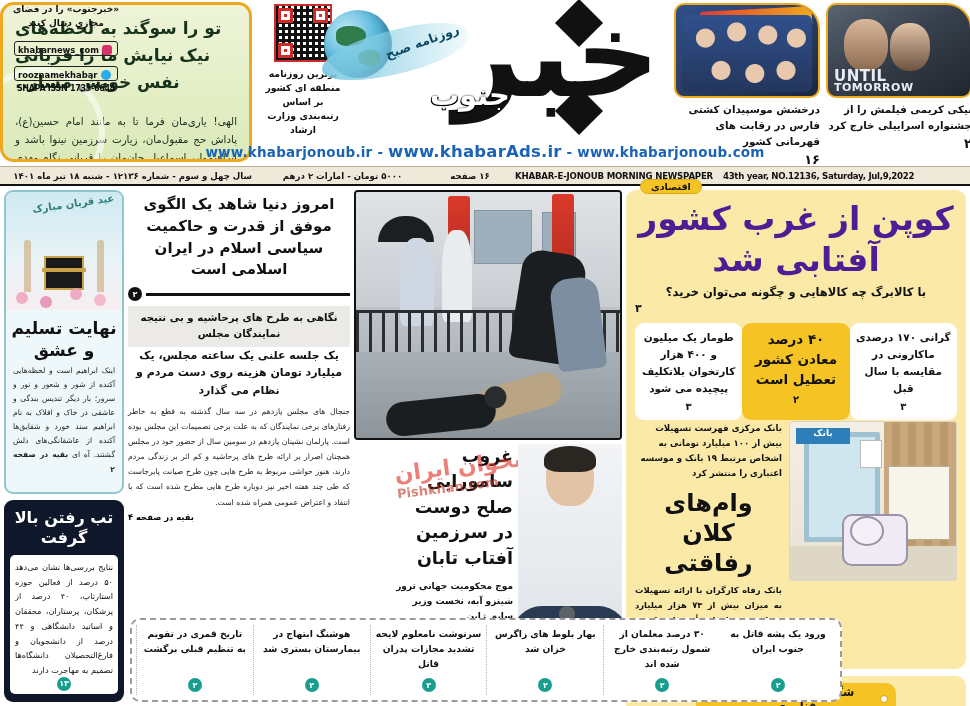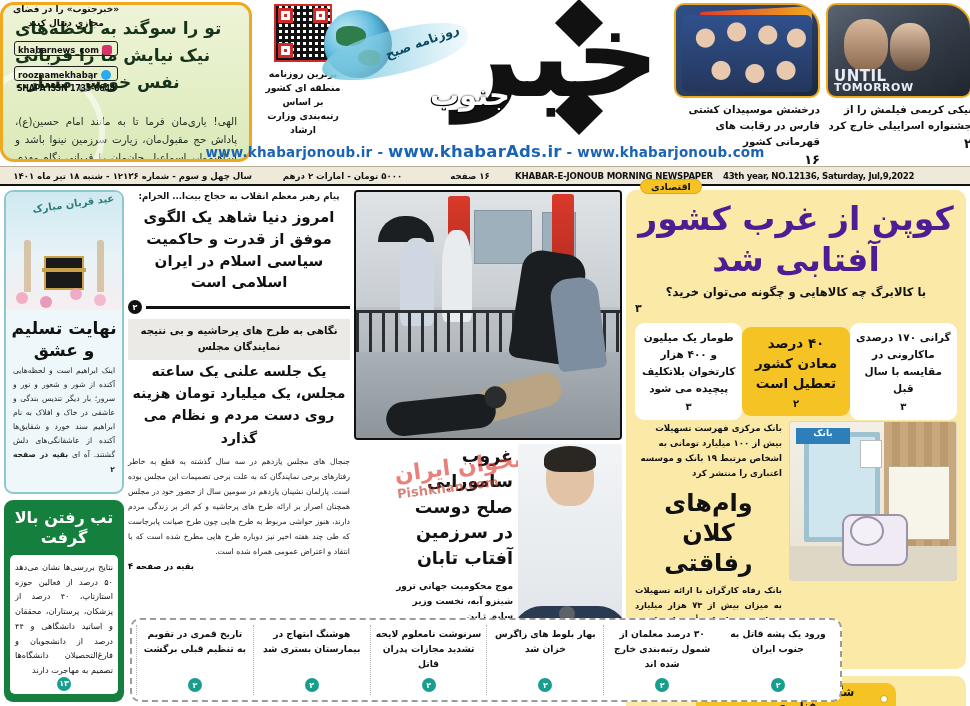--- a/index.html
+++ b/index.html
@@ -211,21 +211,21 @@
   .minaret{position:absolute;bottom:18px;width:7px;height:52px;background:#c9a06a;opacity:.55;border-radius:3px 3px 0 0;}
   .minaret.l{left:18px}.minaret.r{right:18px}
   .eid-img .flower{position:absolute;width:12px;height:12px;border-radius:50%;background:#f0a3bd;opacity:.85;}
   .eid-img .flower.f1{left:10px;bottom:6px}.eid-img .flower.f2{left:34px;bottom:2px;background:#e58bb0}
   .eid-img .flower.f3{right:16px;bottom:4px;background:#f2b0c6}.eid-img .flower.f4{right:40px;bottom:10px;background:#ef9dbd}
   .eid-script{position:absolute;right:8px;top:6px;font-size:10px;font-weight:bold;color:#2e7d7a;transform:rotate(-8deg);}
   .eid-title{ font-size:17px;font-weight:bold;color:#111;text-align:center;line-height:1.3;padding:7px 4px 3px;}
   .eid-text{ font-size:7.6px;color:#222;line-height:1.85;padding:0 7px 6px;text-align:justify;}
   .eid-more{ font-weight:bold; }
   .teal-card{
-    background:#15803d; border-radius:9px; padding:6px 6px 8px; color:#fff; flex:1;
+    background:#0f172a; border-radius:9px; padding:6px 6px 8px; color:#fff; flex:1;
   }
   .teal-title{ font-size:16px;font-weight:bold;text-align:center;line-height:1.28;padding:2px 0 6px;}
   .teal-body{
     background:#fff;color:#111;border-radius:5px;padding:5px 5px 16px;font-size:8.2px;
     line-height:1.8;text-align:justify;position:relative;
   }
   .teal-pg{
     position:absolute;bottom:3px;left:50%;transform:translateX(-50%);
     width:14px;height:14px;border-radius:50%;background:#179e8e;color:#fff;
     font-size:8px;font-weight:bold;display:flex;align-items:center;justify-content:center;
@@ -245,21 +245,21 @@
   .rule-row .ln{ flex:1;height:3px;background:#111;}
   .sub-kicker{
     background:#eceae6; font-size:10.2px;font-weight:bold;color:#111;line-height:1.6;
     text-align:center;padding:4px 3px;
   }
   .lead-title{
     font-size:25px;font-weight:bold;color:#111;line-height:1.22;text-align:center;
     padding:7px 0 6px;letter-spacing:-.5px;
   }
   .lead-sub{
-    font-size:14px;font-weight:bold;color:#111;line-height:1.6;text-align:center;padding-bottom:5px;
+    font-size:11px;font-weight:bold;color:#111;line-height:1.6;text-align:center;padding-bottom:5px;
   }
   .lead-body{ font-size:7.7px;color:#222;line-height:1.95;text-align:justify;}
   .lead-more{ font-weight:bold;font-size:8.4px;text-align:left;padding-top:2px;}
 
   
   .col-photo{ width:268px; display:flex; flex-direction:column; gap:4px;}
   .photo-frame{
     border:2px solid #111; border-radius:4px; height:250px; overflow:hidden; position:relative;
     background: linear-gradient(180deg,#cfd4d8 0%,#b9bfc4 55%,#9aa1a7 100%);
   }
@@ -318,21 +318,21 @@
   .eco-panel{
     background:#fbe9a7; border-radius:10px; padding:8px 9px 9px; position:relative;
   }
   .eco-tag{
     position:absolute; top:-11px; left:14px; background:#f6c324; border-radius:9px;
     padding:1px 10px; font-size:9.5px;font-weight:bold;color:#111; border:1px solid #e0a80f;
   }
   .eco-head{ font-size:33px;font-weight:bold;color:#4c1d95;text-align:center;line-height:1.25;}
   .eco-sub{ font-size:11.5px;font-weight:bold;color:#111;text-align:center;line-height:1.5;margin-top:3px;}
   .eco-pg{ font-size:11px;font-weight:bold;color:#111; text-align:left; margin-top:1px;}
-  .eco-cards{ display:flex; flex-direction:row-reverse; gap:0; margin-top:8px;align-items:center;}
+  .eco-cards{ display:flex; flex-direction:row-reverse; gap:0; margin-top:8px;}
   .ecard{
     flex:1; background:#fff; border-radius:9px; padding:6px 6px 5px;
     font-size:10.5px;font-weight:bold;color:#111;line-height:1.62;text-align:center;
   }
   .ecard.mid{ background:#f6c324; font-size:13.5px; line-height:1.5; }
   .ecard .pg{ font-size:10px; display:block; margin-top:2px; }
 
   .eco-mid{ display:flex; flex-direction:row-reverse; gap:7px; margin-top:1px;}
   .eco-cartoon{
     width:168px;height:160px;border-radius:3px;overflow:hidden;position:relative;
@@ -489,21 +489,20 @@
       <div class="teal-card">
         <div class="teal-title">تب رفتن بالا گرفت</div>
         <div class="teal-body">
           <span>نتایج بررسی‌ها نشان می‌دهد ۵۰ درصد از فعالین حوزه استارتاپ، ۴۰ درصد از پزشکان، پرستاران، محققان و اساتید دانشگاهی و ۴۴ درصد از دانشجویان و فارغ‌التحصیلان دانشگاه‌ها تصمیم به مهاجرت دارند</span>
           <span class="teal-pg">۱۳</span>
         </div>
       </div>
     </div>
 
     <div class="col-lead">
-      <div class="kicker">پیام رهبر معظم انقلاب به حجاج بیت‌ا... الحرام:</div>
       <div class="leader-head">امروز دنیا شاهد یک الگوی موفق از قدرت و حاکمیت سیاسی اسلام در ایران اسلامی است</div>
       <div class="rule-row">
         <span class="pg">۲</span>
         <span class="ln"></span>
       </div>
       <div class="sub-kicker">نگاهی به طرح های پرحاشیه و بی نتیجه نمایندگان مجلس</div>
       <div class="lead-sub">یک جلسه علنی یک ساعته مجلس، یک میلیارد تومان هزینه روی دست مردم و نظام می گذارد</div>
       <div class="lead-body">جنجال های مجلس یازدهم در سه سال گذشته به قطع به خاطر رفتارهای برخی نمایندگان که به علت برخی تصمیمات این مجلس بوده است. پارلمان نشینان یازدهم در سومین سال از حضور خود در مجلس همچنان اصرار بر ارائه طرح های پرحاشیه و کم اثر بر زندگی مردم دارند، هنوز حواشی مربوط به طرح هایی چون طرح صیانت پابرجاست که طی چند هفته اخیر نیز دوباره طرح هایی مطرح شده است که با انتقاد و اعتراض عمومی همراه شده است.</div>
       <div class="lead-more">بقیه در صفحه ۴</div>
     </div>

